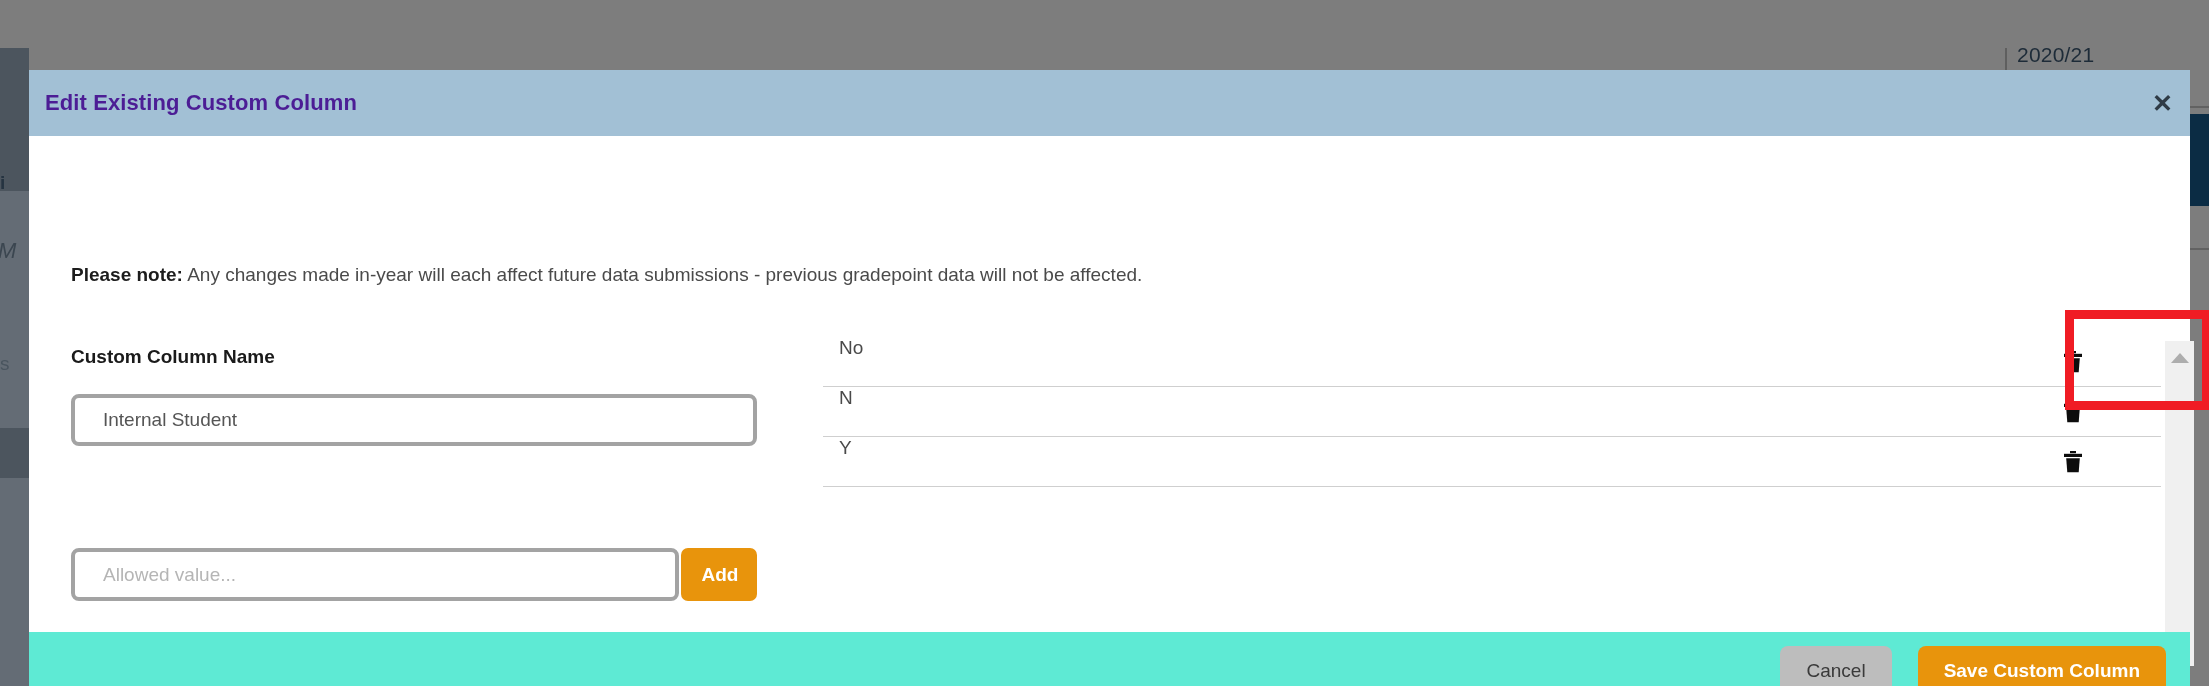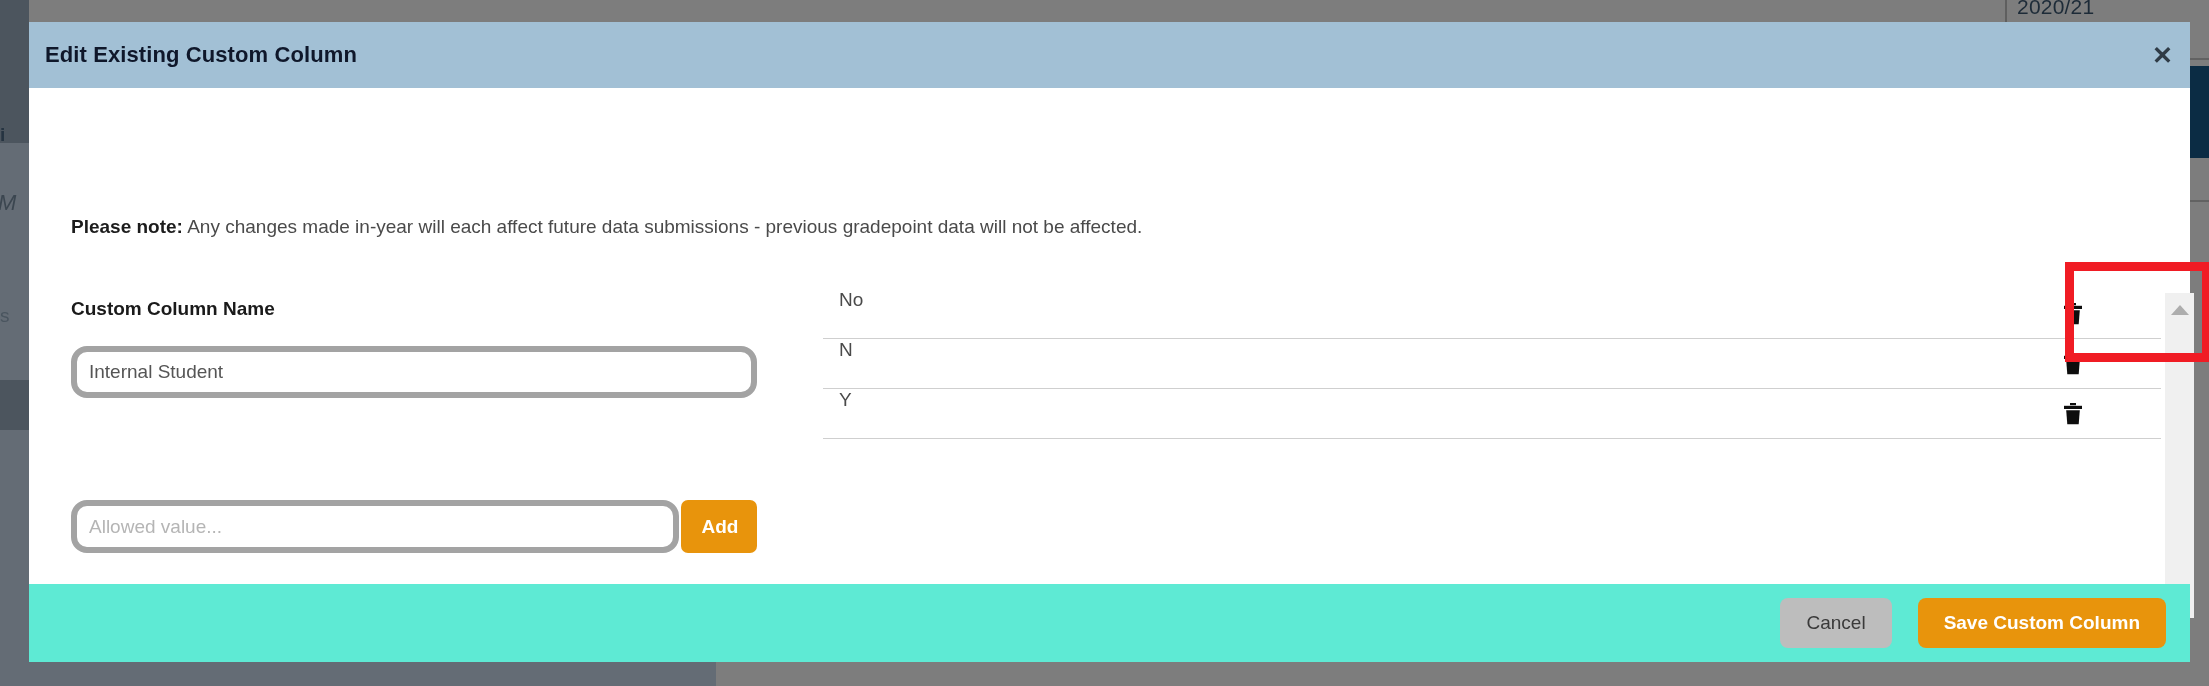--- a/index.html
+++ b/index.html
@@ -13,20 +13,21 @@
     font-family: "Liberation Sans", sans-serif;
     background: #7d7d7d;
   }
 
   
   #page-root {
     position: relative;
     width: 2209px;
     height: 492px;
     background: #7d7d7d;
+    margin-top: 48px;
   }
   .bg-sidebar {
     position: absolute;
     left: 0;
     top: 0;
     width: 29px;
     height: 686px;
     background: #646c75;
   }
   .bg-sidebar-dark {
@@ -130,21 +131,21 @@
     background: #a2c0d5;
     flex: 0 0 66px;
   }
   .modal-title {
     position: absolute;
     left: 16px;
     top: 50%;
     transform: translateY(-50%);
     font-size: 22px;
     font-weight: bold;
-    color: #0f172a;
+    color: #4c1d95;
     letter-spacing: 0.1px;
   }
   .modal-close {
     position: absolute;
     right: 17px;
     top: 50%;
     transform: translateY(-50%);
     font-size: 25px;
     color: #2f3b46;
     cursor: pointer;
@@ -180,26 +181,26 @@
     font-size: 19px;
     font-weight: bold;
     color: #1a1a1a;
   }
   .label-column-name { left: 42px; top: 210px; }
   .label-allowed     { left: 42px; top: 366px; }
 
   .text-input {
     position: absolute;
     box-sizing: border-box;
-    border: 6px solid #a3a3a3;
-    border-radius: 16px;
+    border: 4px solid #a3a3a3;
+    border-radius: 8px;
     background: #ffffff;
     font-size: 19px;
     color: #555555;
-    padding: 0 12px;
+    padding: 0 28px;
     font-family: "Liberation Sans", sans-serif;
     outline: none;
   }
   .input-column-name {
     left: 42px;
     top: 258px;
     width: 686px;
     height: 52px;
   }
   .input-allowed {

